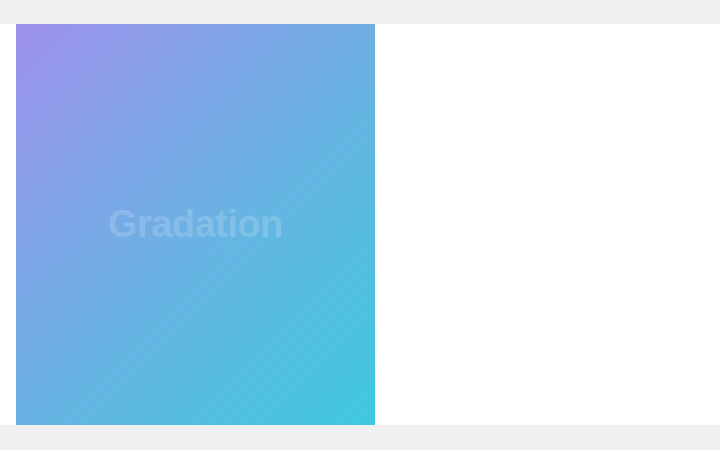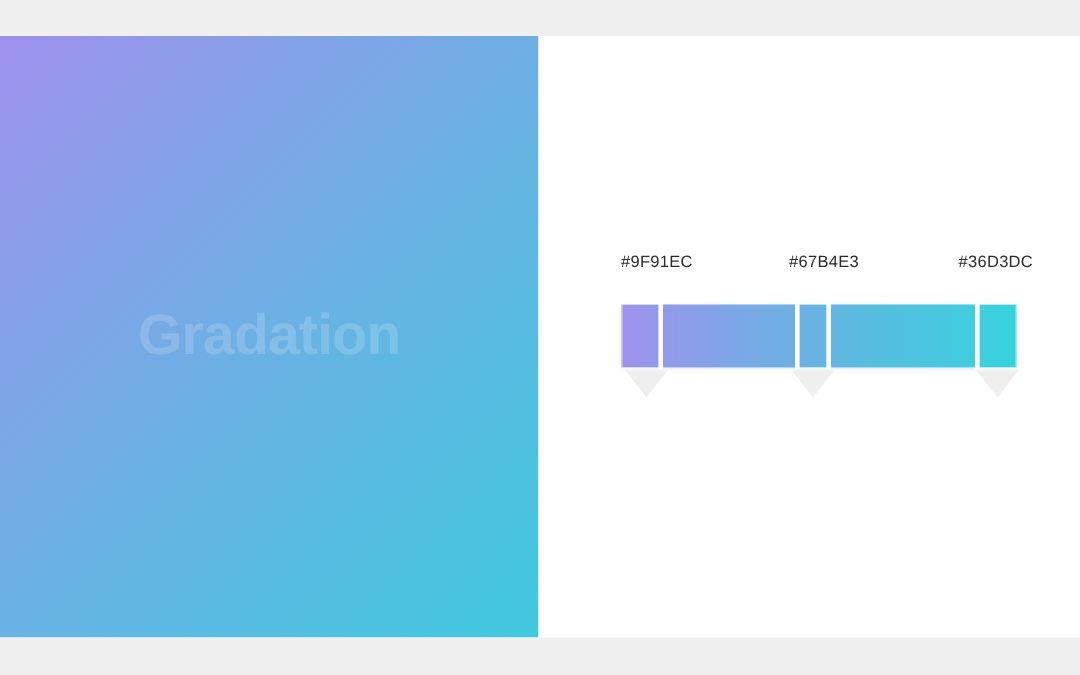--- a/index.html
+++ b/index.html
@@ -30,21 +30,21 @@
     left: 0;
     top: 24px;
     width: 720px;
     height: 401px;
     background: #ffffff;
   }
 
   
   .gradient-panel {
     position: absolute;
-    left: 0;
+    left: 16px;
     top: 24px;
     width: 359px;
     height: 401px;
     overflow: hidden;
   }
   .gradient-panel-fill {
     position: absolute;
     left: 0;
     top: 0;
     width: 100%;
@@ -146,42 +146,14 @@
 
 <div id="canvas" style="background: rgb(240, 240, 240);">
 
   <div class="content-sheet" style="background: rgb(255, 255, 255);"></div>
 
   <div class="gradient-panel">
     <div class="gradient-panel-fill" style="background: linear-gradient(135deg, rgb(159, 145, 236) 0%, rgb(103, 180, 227) 55%, rgb(63, 201, 223) 100%);"></div>
     <div class="panel-title" style="color: rgba(255, 255, 255, 0.17);">Gradation</div>
   </div>
 
-  <div class="palette">
-
-    <div class="labels-row">
-      <div class="swatch-label" style="left: 0px;">#9F91EC</div>
-      <div class="swatch-label" style="left: 112px;">#67B4E3</div>
-      <div class="swatch-label" style="left: 225px;">#36D3DC</div>
-    </div>
-
-    <div class="bar-wrap">
-      <div class="bar-gradient" style="background: linear-gradient(90deg, rgb(159, 145, 236) 0%, rgb(103, 180, 227) 48%, rgb(54, 211, 220) 100%);"></div>
-
-      <div class="bar-divider" style="left: 25px; background: rgb(255, 255, 255);"></div>
-      <div class="bar-divider" style="left: 116px; background: rgb(255, 255, 255);"></div>
-      <div class="bar-divider" style="left: 137px; background: rgb(255, 255, 255);"></div>
-      <div class="bar-divider" style="left: 236px; background: rgb(255, 255, 255);"></div>
-
-      <div class="bar-swatch-outline" style="left: 0px; width: 26px;"></div>
-      <div class="bar-swatch-outline" style="left: 118px; width: 20px;"></div>
-      <div class="bar-swatch-outline" style="left: 238px; width: 26px;"></div>
-    </div>
-
-    <div class="markers-row">
-      <div class="marker-triangle" style="left: 3px; border-top-color: rgb(239, 239, 239);"></div>
-      <div class="marker-triangle" style="left: 114px; border-top-color: rgb(239, 239, 239);"></div>
-      <div class="marker-triangle" style="left: 237px; border-top-color: rgb(239, 239, 239);"></div>
-    </div>
-
-  </div>
 
 </div>
 
 </body></html>

